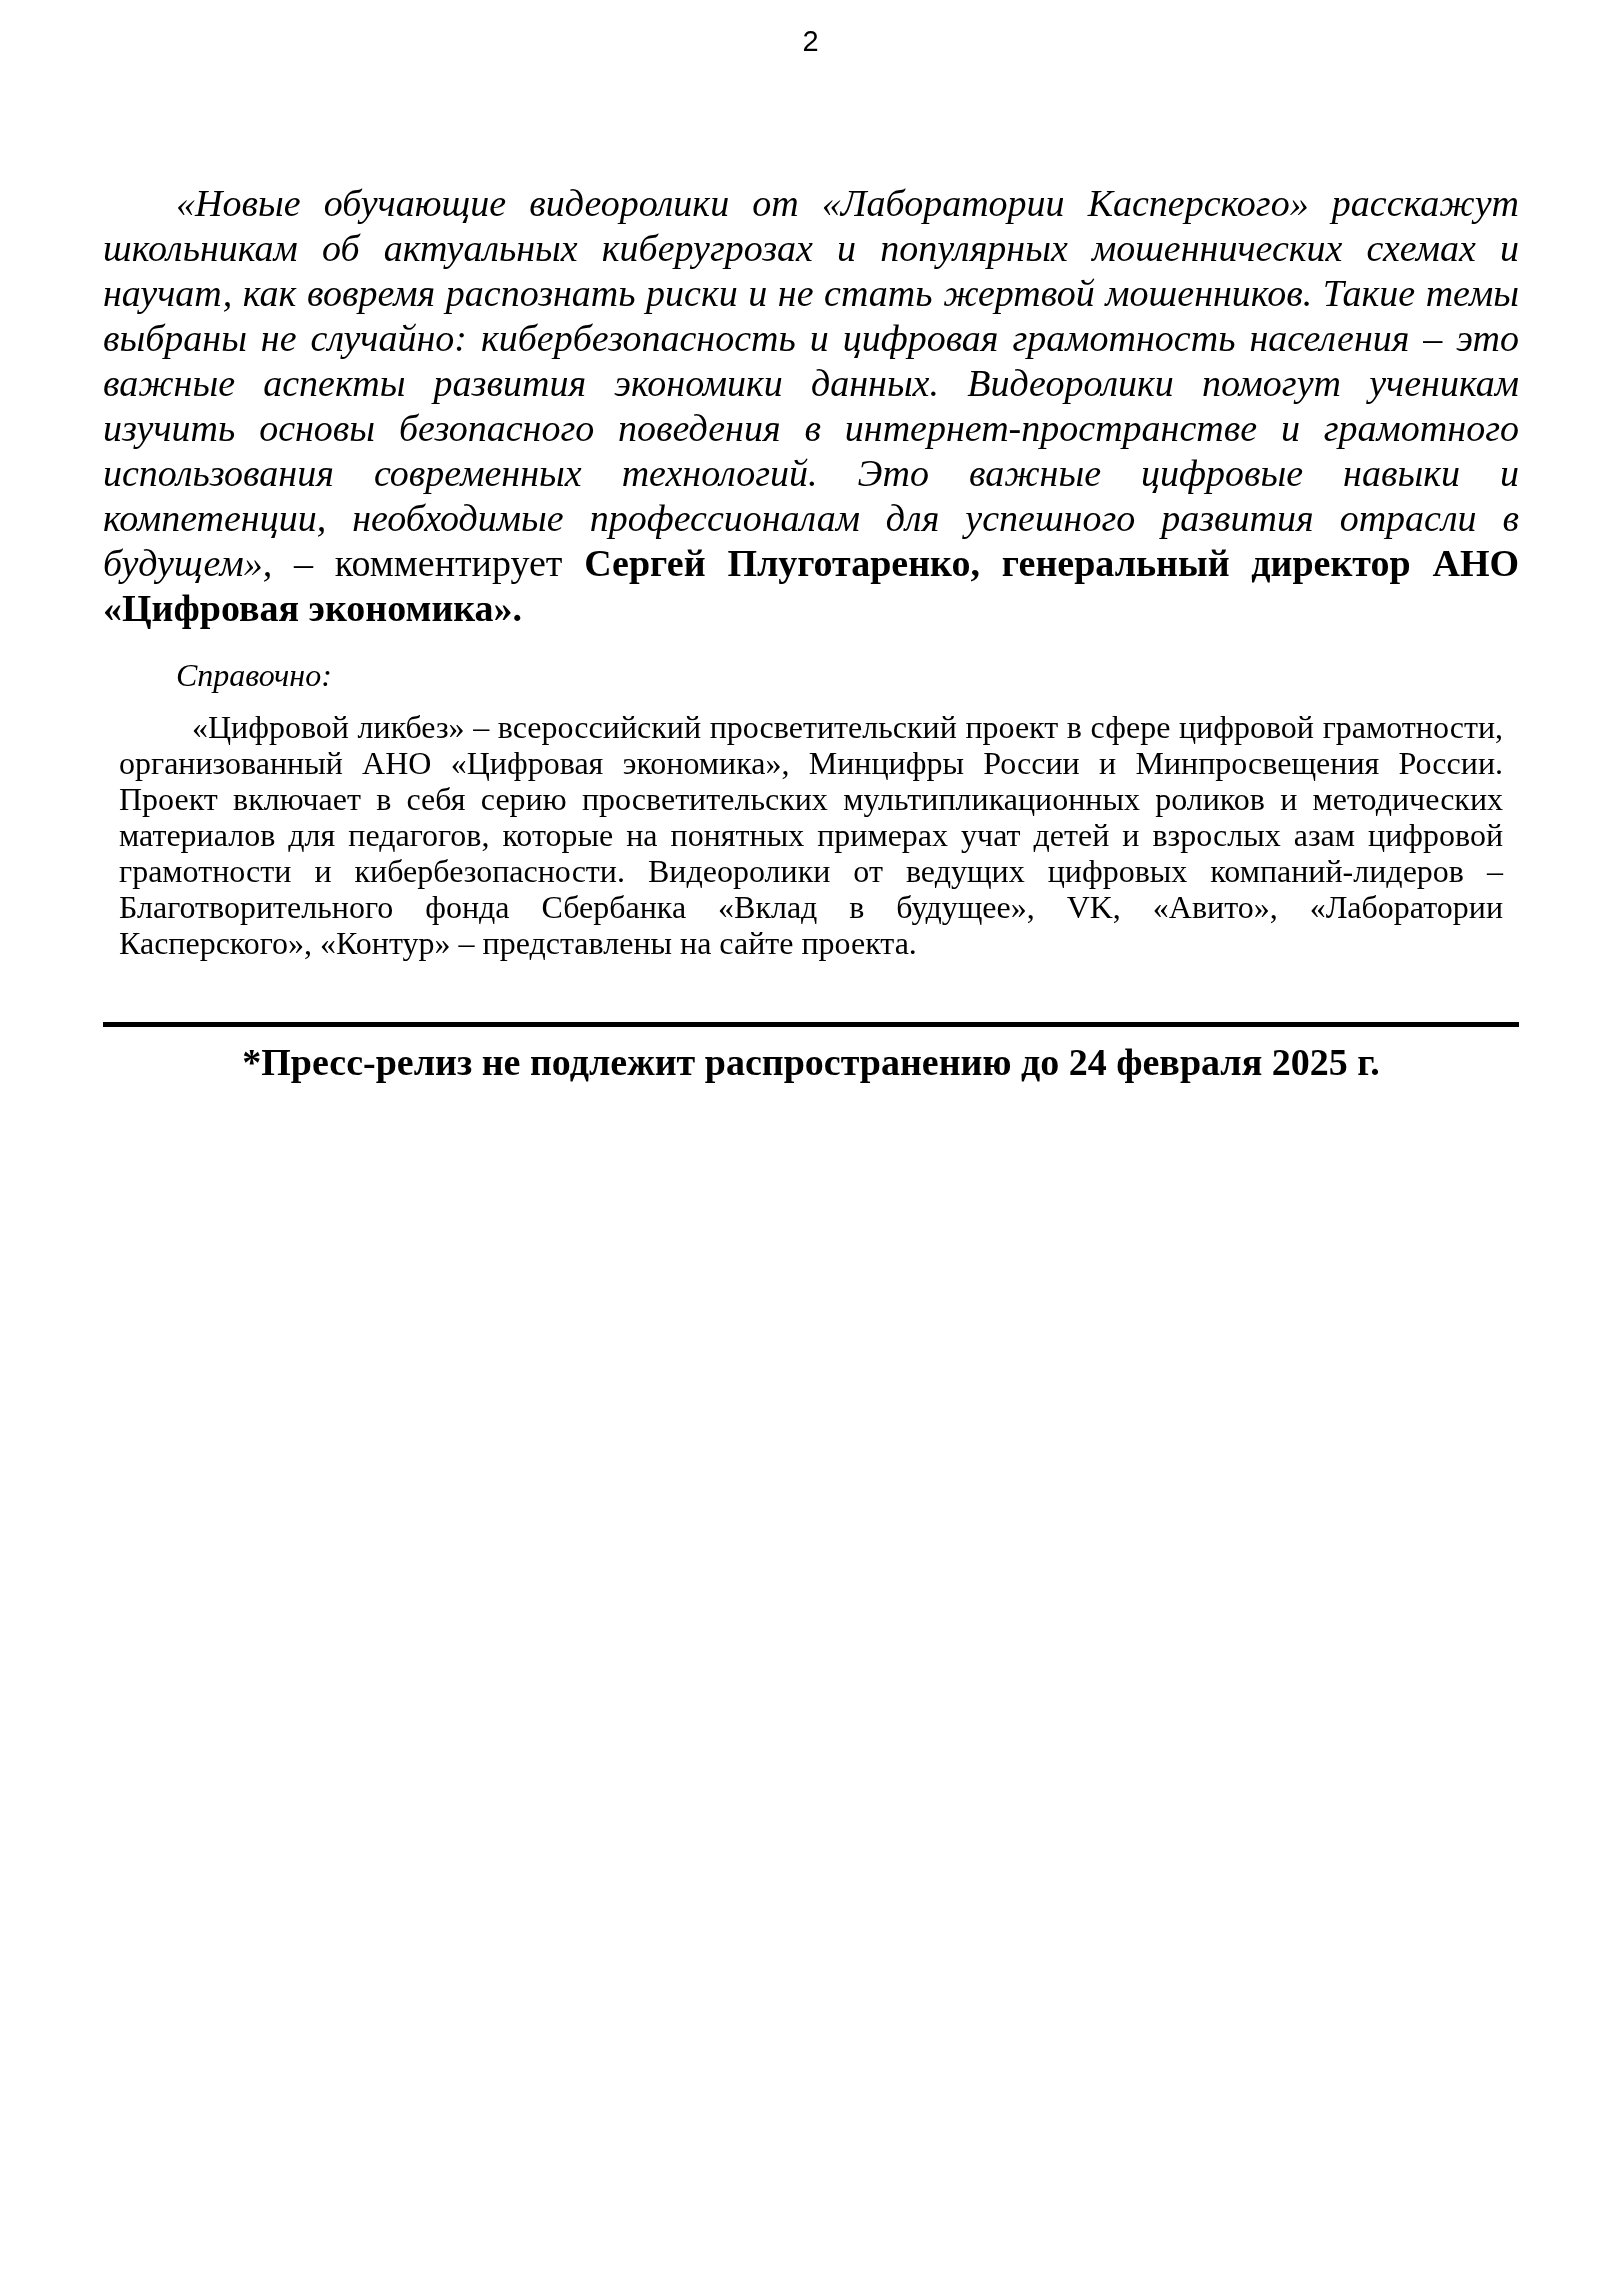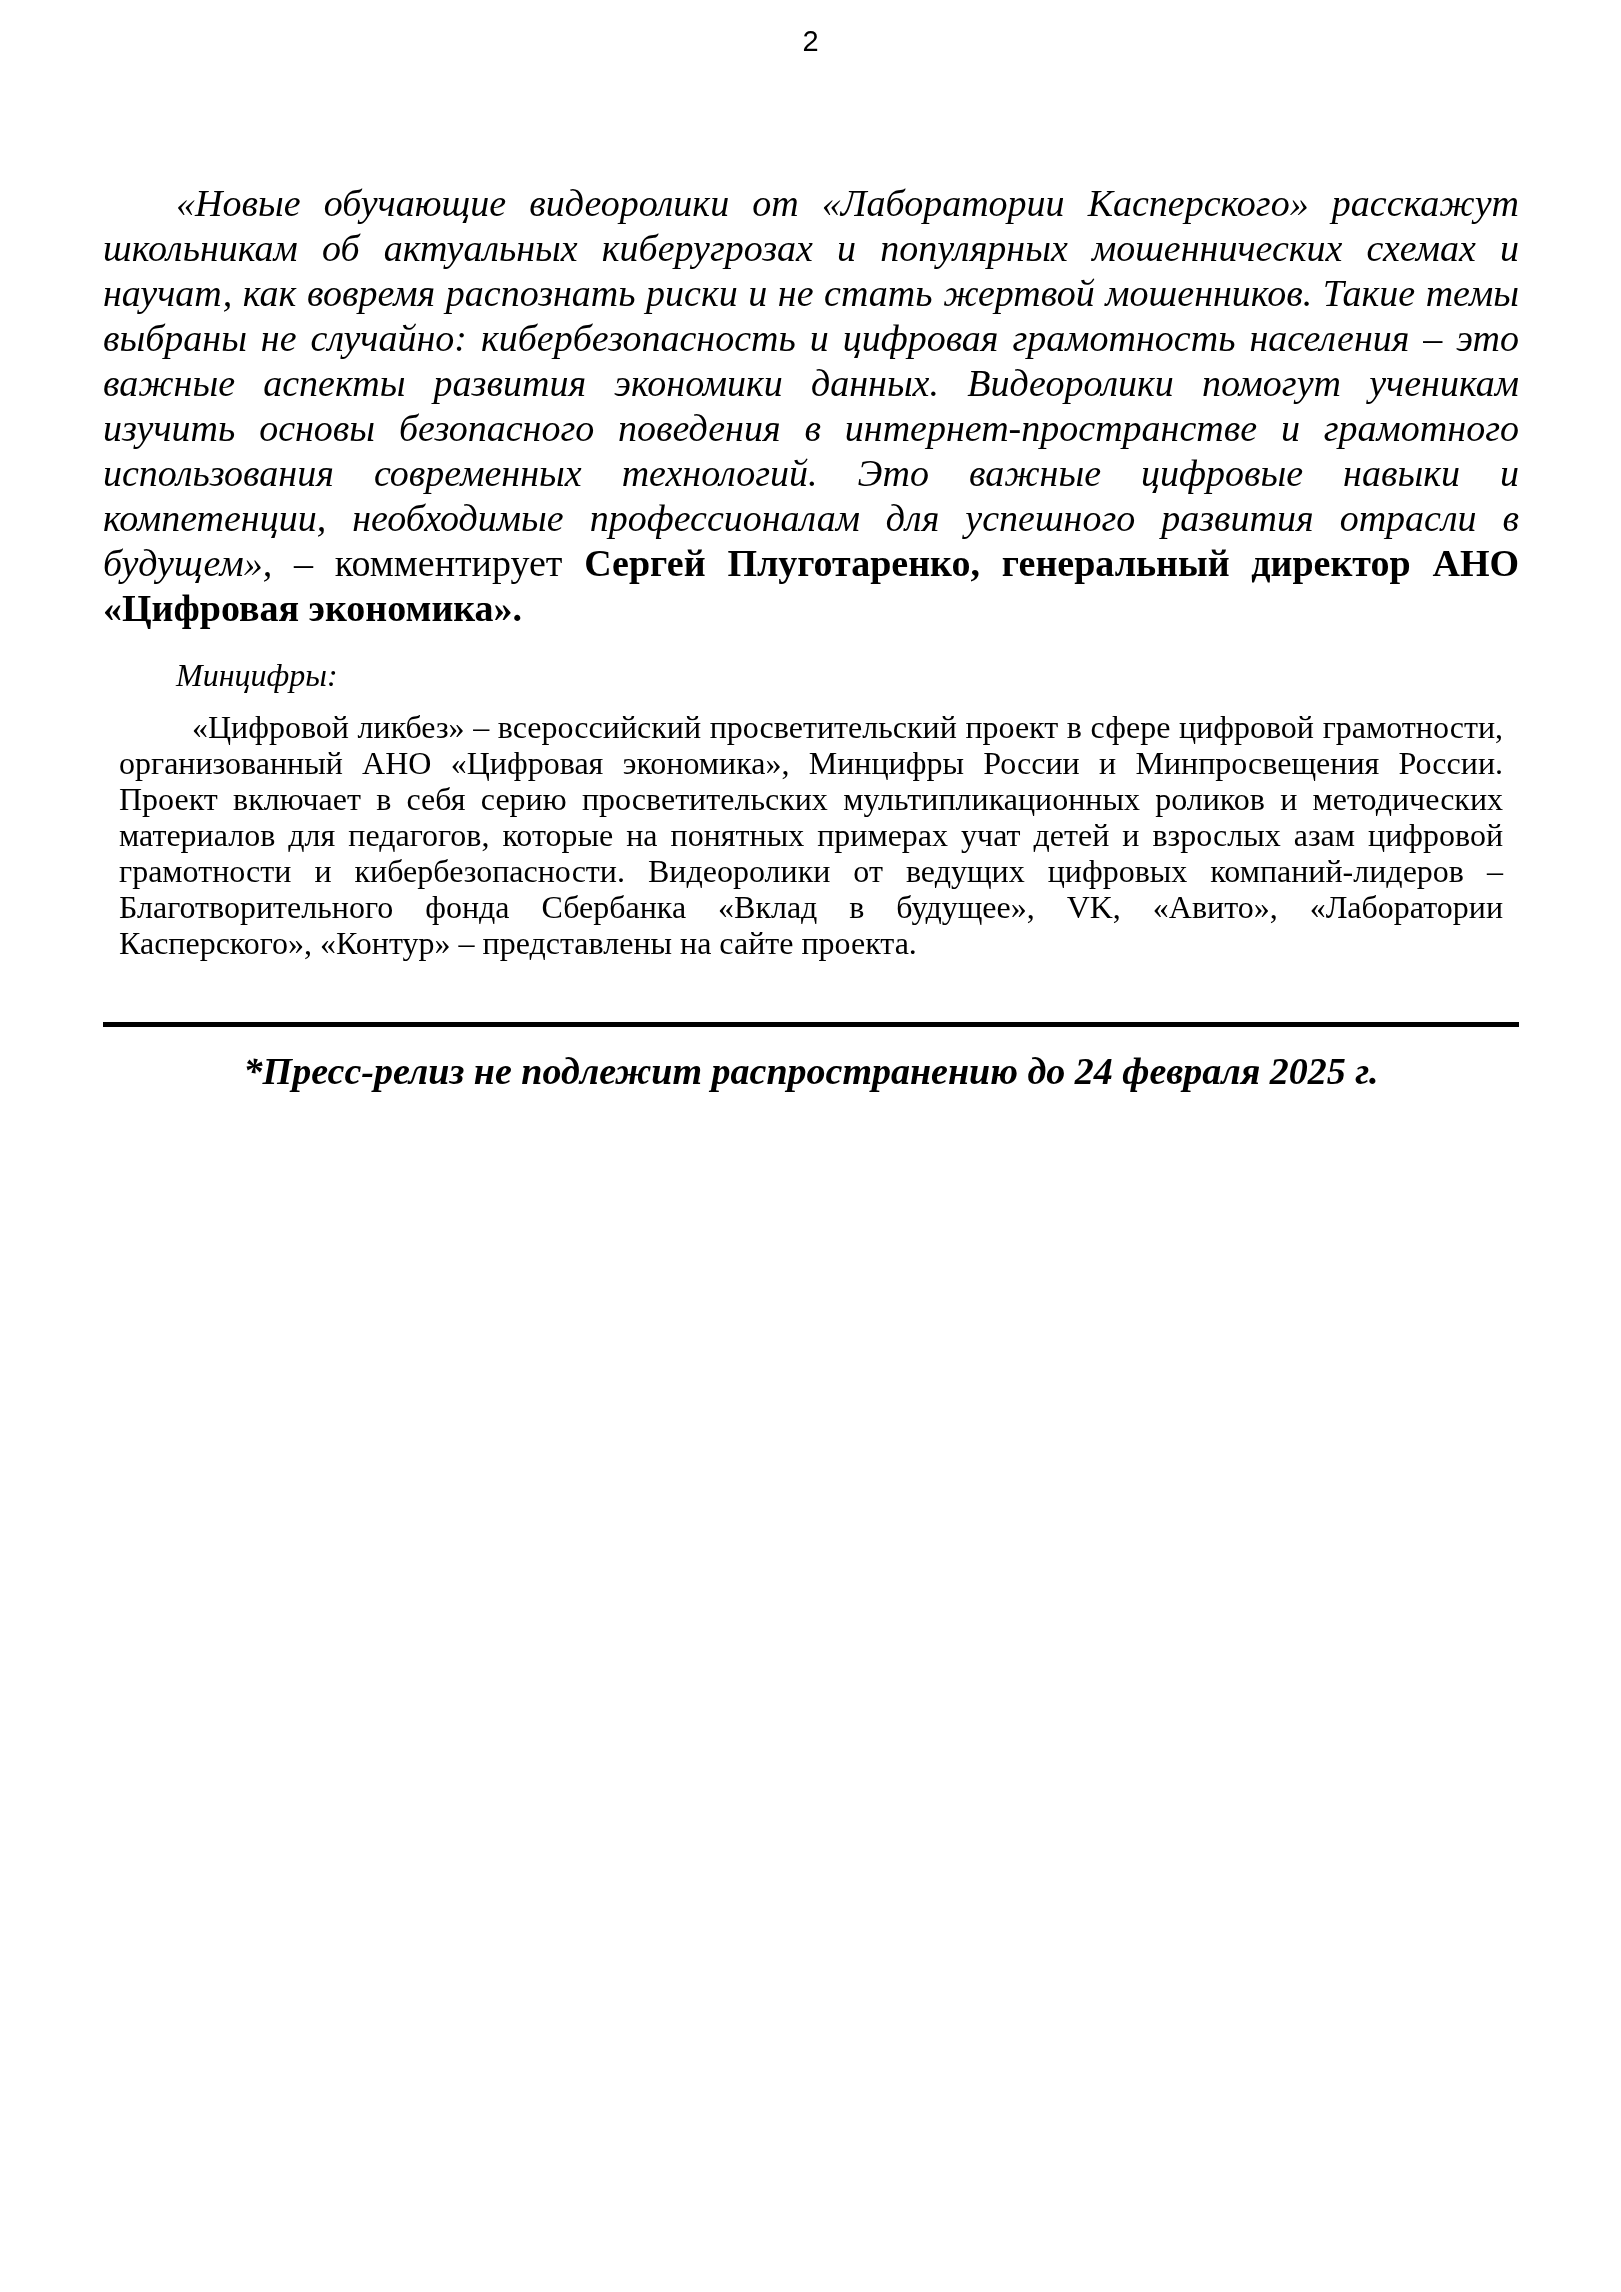--- a/index.html
+++ b/index.html
@@ -50,43 +50,42 @@
   .ref-body {
     margin: 16px;
     font-size: 32px;
     line-height: 36px;
     text-align: justify;
     text-indent: 73px;
   }
   .footer {
     margin-top: 61px;
     border-top: 5.9px solid #000000;
-    padding-top: 22px;
-    font-style: italic;
+    padding-top: 13px;
   }
   .footer-text {
     margin: 0;
     font-size: 38px;
     line-height: 45px;
     font-weight: bold;
     text-align: center;
   }
 </style>
 </head>
 <body>
 
 <div class="page">
 
   <div class="page-number">2</div>
 
   <div class="content">
 
     <p class="quote-para"><span class="quote-italic">«Новые обучающие видеоролики от «Лаборатории Касперского» расскажут школьникам об актуальных киберугрозах и популярных мошеннических схемах и научат, как вовремя распознать риски и не стать жертвой мошенников. Такие темы выбраны не случайно: кибербезопасность и цифровая грамотность населения – это важные аспекты развития экономики данных. Видеоролики помогут ученикам изучить основы безопасного поведения в интернет-пространстве и грамотного использования современных технологий. Это важные цифровые навыки и компетенции, необходимые профессионалам для успешного развития отрасли в будущем»,</span><span class="attr-regular"> – комментирует </span><span class="attr-bold">Сергей Плуготаренко, генеральный директор АНО «Цифровая экономика».</span></p>
 
-    <p class="ref-heading">Минцифры:</p>
+    <p class="ref-heading">Справочно:</p>
 
     <p class="ref-body">«Цифровой ликбез» – всероссийский просветительский проект в сфере цифровой грамотности, организованный АНО «Цифровая экономика», Минцифры России и Минпросвещения России. Проект включает в себя серию просветительских мультипликационных роликов и методических материалов для педагогов, которые на понятных примерах учат детей и взрослых азам цифровой грамотности и кибербезопасности. Видеоролики от ведущих цифровых компаний-лидеров – Благотворительного фонда Сбербанка «Вклад в будущее», VK, «Авито», «Лаборатории Касперского», «Контур» – представлены на сайте проекта.</p>
 
     <div class="footer">
       <p class="footer-text">*Пресс-релиз не подлежит распространению до 24 февраля 2025 г.</p>
     </div>
 
   </div>
 </div>
 

